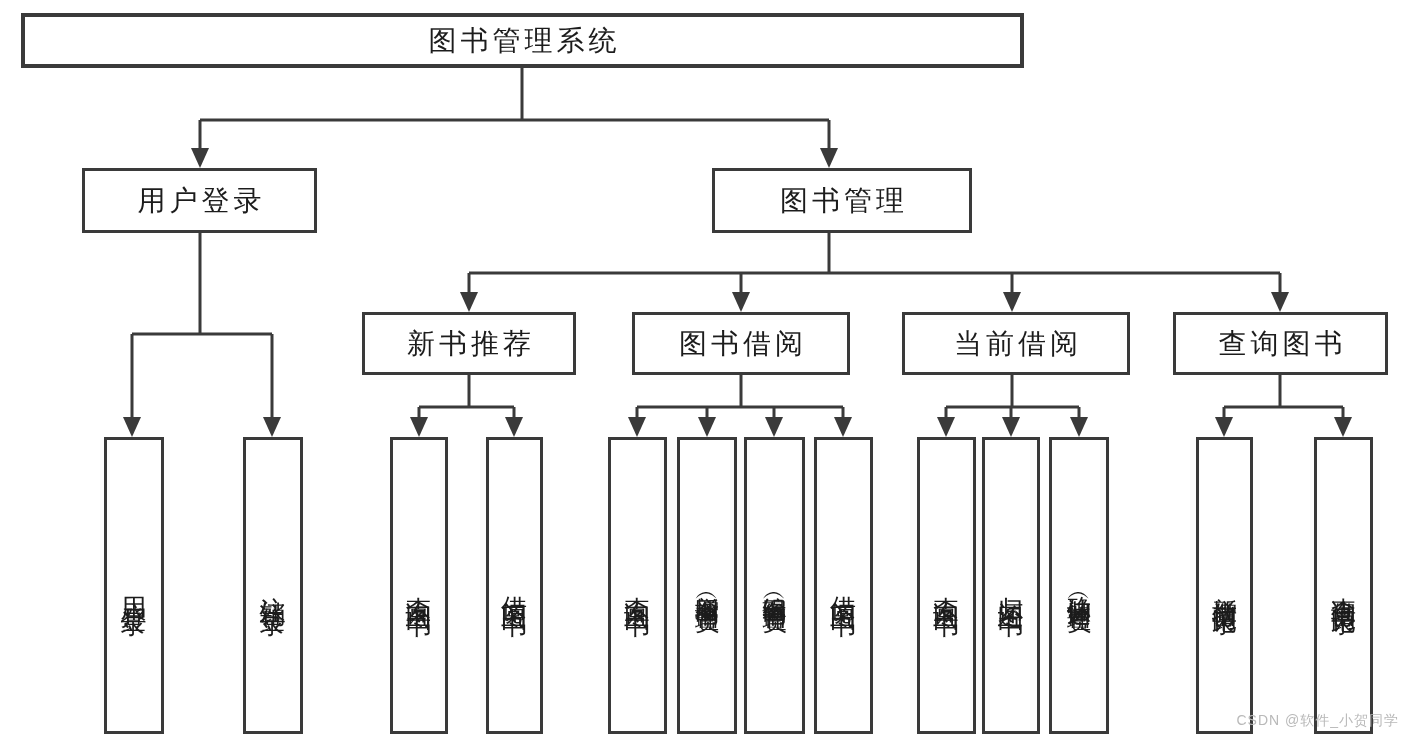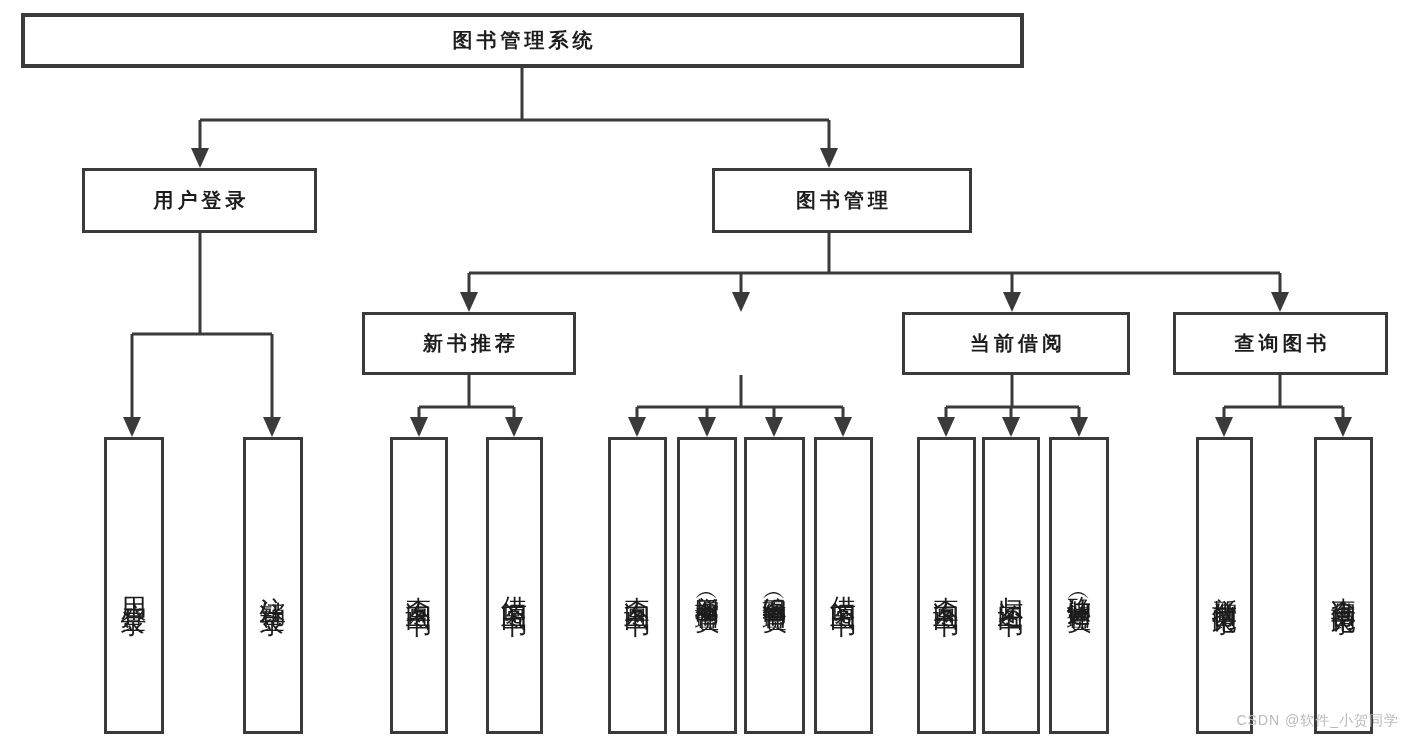--- a/index.html
+++ b/index.html
@@ -25,25 +25,24 @@
     position: absolute;
     box-sizing: border-box;
     border: 3px solid #3a3a3a;
     background: #ffffff;
     display: flex;
     align-items: center;
     justify-content: center;
     color: #1c1c1c;
   }
   .h-label {
-    font-size: 20px;
+    font-size: 28px;
     letter-spacing: 4px;
     padding-left: 4px; 
     white-space: nowrap;
-    font-weight: bold;
   }
   .v-label {
     writing-mode: vertical-rl;
     text-orientation: mixed;
     font-size: 26px;
     letter-spacing: 5px;
     white-space: nowrap;
     line-height: 1;
   }
   .watermark {
@@ -109,20 +108,23 @@
   <div class="box" style="left:82px; top:168px; width:235px; height:65px;">
     <span class="h-label">用户登录</span>
   </div>
   <div class="box" style="left:712px; top:168px; width:260px; height:65px;justify-content:center;">
     <span class="h-label">图书管理</span>
   </div>
 
   <div class="box" style="left:362px; top:312px; width:214px; height:63px;align-items:center;">
     <span class="h-label">新书推荐</span>
   </div>
+  <div class="box" style="left:632px; top:312px; width:218px; height:63px;">
+    <span class="h-label">图书借阅</span>
+  </div>
   <div class="box" style="left:902px; top:312px; width:228px; height:63px;">
     <span class="h-label">当前借阅</span>
   </div>
   <div class="box" style="left:1173px; top:312px; width:215px; height:63px;">
     <span class="h-label">查询图书</span>
   </div>
 
   <div class="box" style="left:104px; top:437px; width:60px; height:297px;">
     <span class="v-label">用户登录</span>
   </div>

